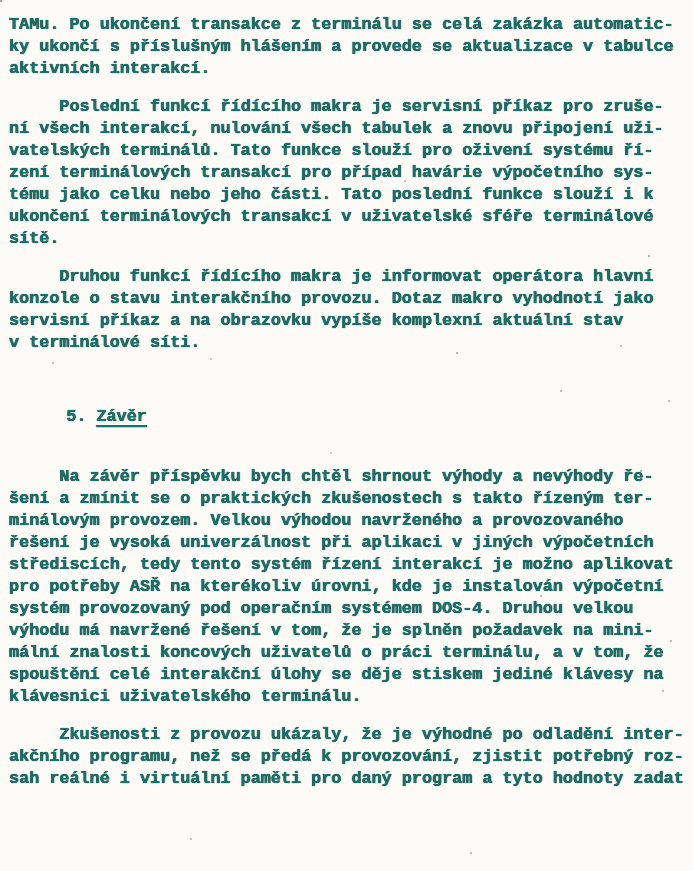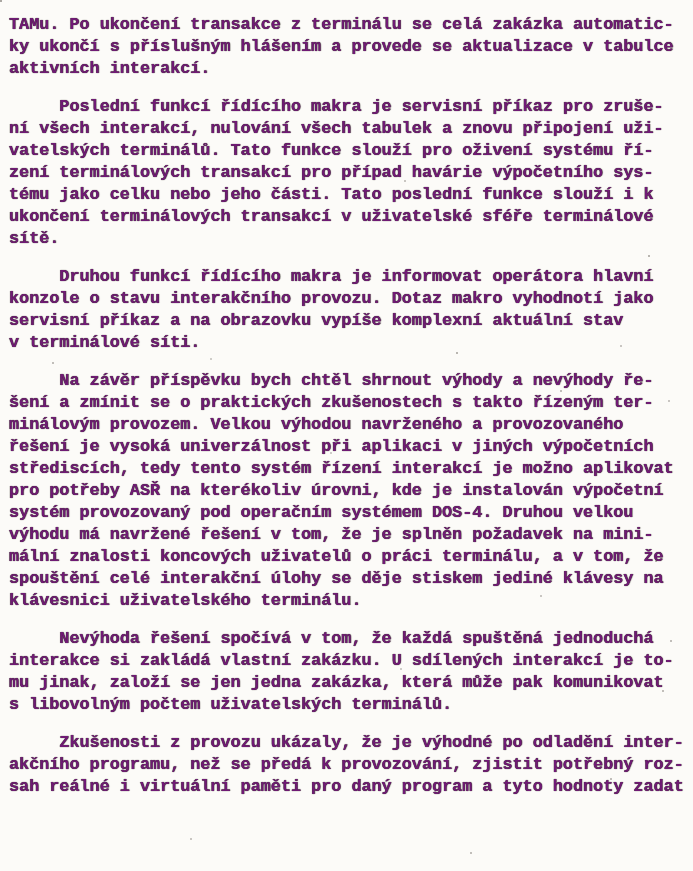--- a/index.html
+++ b/index.html
@@ -14,21 +14,21 @@
     height: 871px;
     margin: 0 auto;
     box-sizing: border-box;
     padding: 14px 6px 0 9px;
     background: #fcfbf8;
     overflow: hidden;
     font-family: "Liberation Mono", "DejaVu Sans Mono", monospace;
     font-weight: 700;
     font-size: 16.8px;
     line-height: 22px;
-    color: #701a75;
+    color: #0f766e;
   }
   
   .para, .heading {
     text-shadow:
       0 0 0.8px rgba(25, 20, 12, 0.95),
       0.6px 0.4px 0.7px rgba(25, 20, 12, 0.40),
      -0.4px 0.2px 0.6px rgba(25, 20, 12, 0.30);
   }
   .para {
     white-space: pre-wrap;
@@ -88,32 +88,31 @@
 vatelských terminálů. Tato funkce slouží pro oživení systému ří-
 zení terminálových transakcí pro případ havárie výpočetního sys-
 tému jako celku nebo jeho části. Tato poslední funkce slouží i k
 ukončení terminálových transakcí v uživatelské sféře terminálové
 sítě.</div>
   <div class="para">     Druhou funkcí řídícího makra je informovat operátora hlavní
 konzole o stavu interakčního provozu. Dotaz makro vyhodnotí jako
 servisní příkaz a na obrazovku vypíše komplexní aktuální stav
 v terminálové síti.</div>
 
+  <div class="heading">
+    <span class="num">5.</span><span class="title">Závěr</span>
+  </div>
 
   <div class="para">     Na závěr příspěvku bych chtěl shrnout výhody a nevýhody ře-
 šení a zmínit se o praktických zkušenostech s takto řízeným ter-
 minálovým provozem. Velkou výhodou navrženého a provozovaného
 řešení je vysoká univerzálnost při aplikaci v jiných výpočetních
 střediscích, tedy tento systém řízení interakcí je možno aplikovat
 pro potřeby ASŘ na kterékoliv úrovni, kde je instalován výpočetní
 systém provozovaný pod operačním systémem DOS-4. Druhou velkou
 výhodu má navržené řešení v tom, že je splněn požadavek na mini-
 mální znalosti koncových uživatelů o práci terminálu, a v tom, že
 spouštění celé interakční úlohy se děje stiskem jediné klávesy na
 klávesnici uživatelského terminálu.</div>
-  <div class="para">     Nevýhoda řešení spočívá v tom, že každá spuštěná jednoduchá
-interakce si zakládá vlastní zakázku. U sdílených interakcí je to-
-mu jinak, založí se jen jedna zakázka, která může pak komunikovat
-s libovolným počtem uživatelských terminálů.</div>
   <div class="para">     Zkušenosti z provozu ukázaly, že je výhodné po odladění inter-
 akčního programu, než se předá k provozování, zjistit potřebný roz-
 sah reálné i virtuální paměti pro daný program a tyto hodnoty zadat</div>
 </div>
 
 </body></html>

